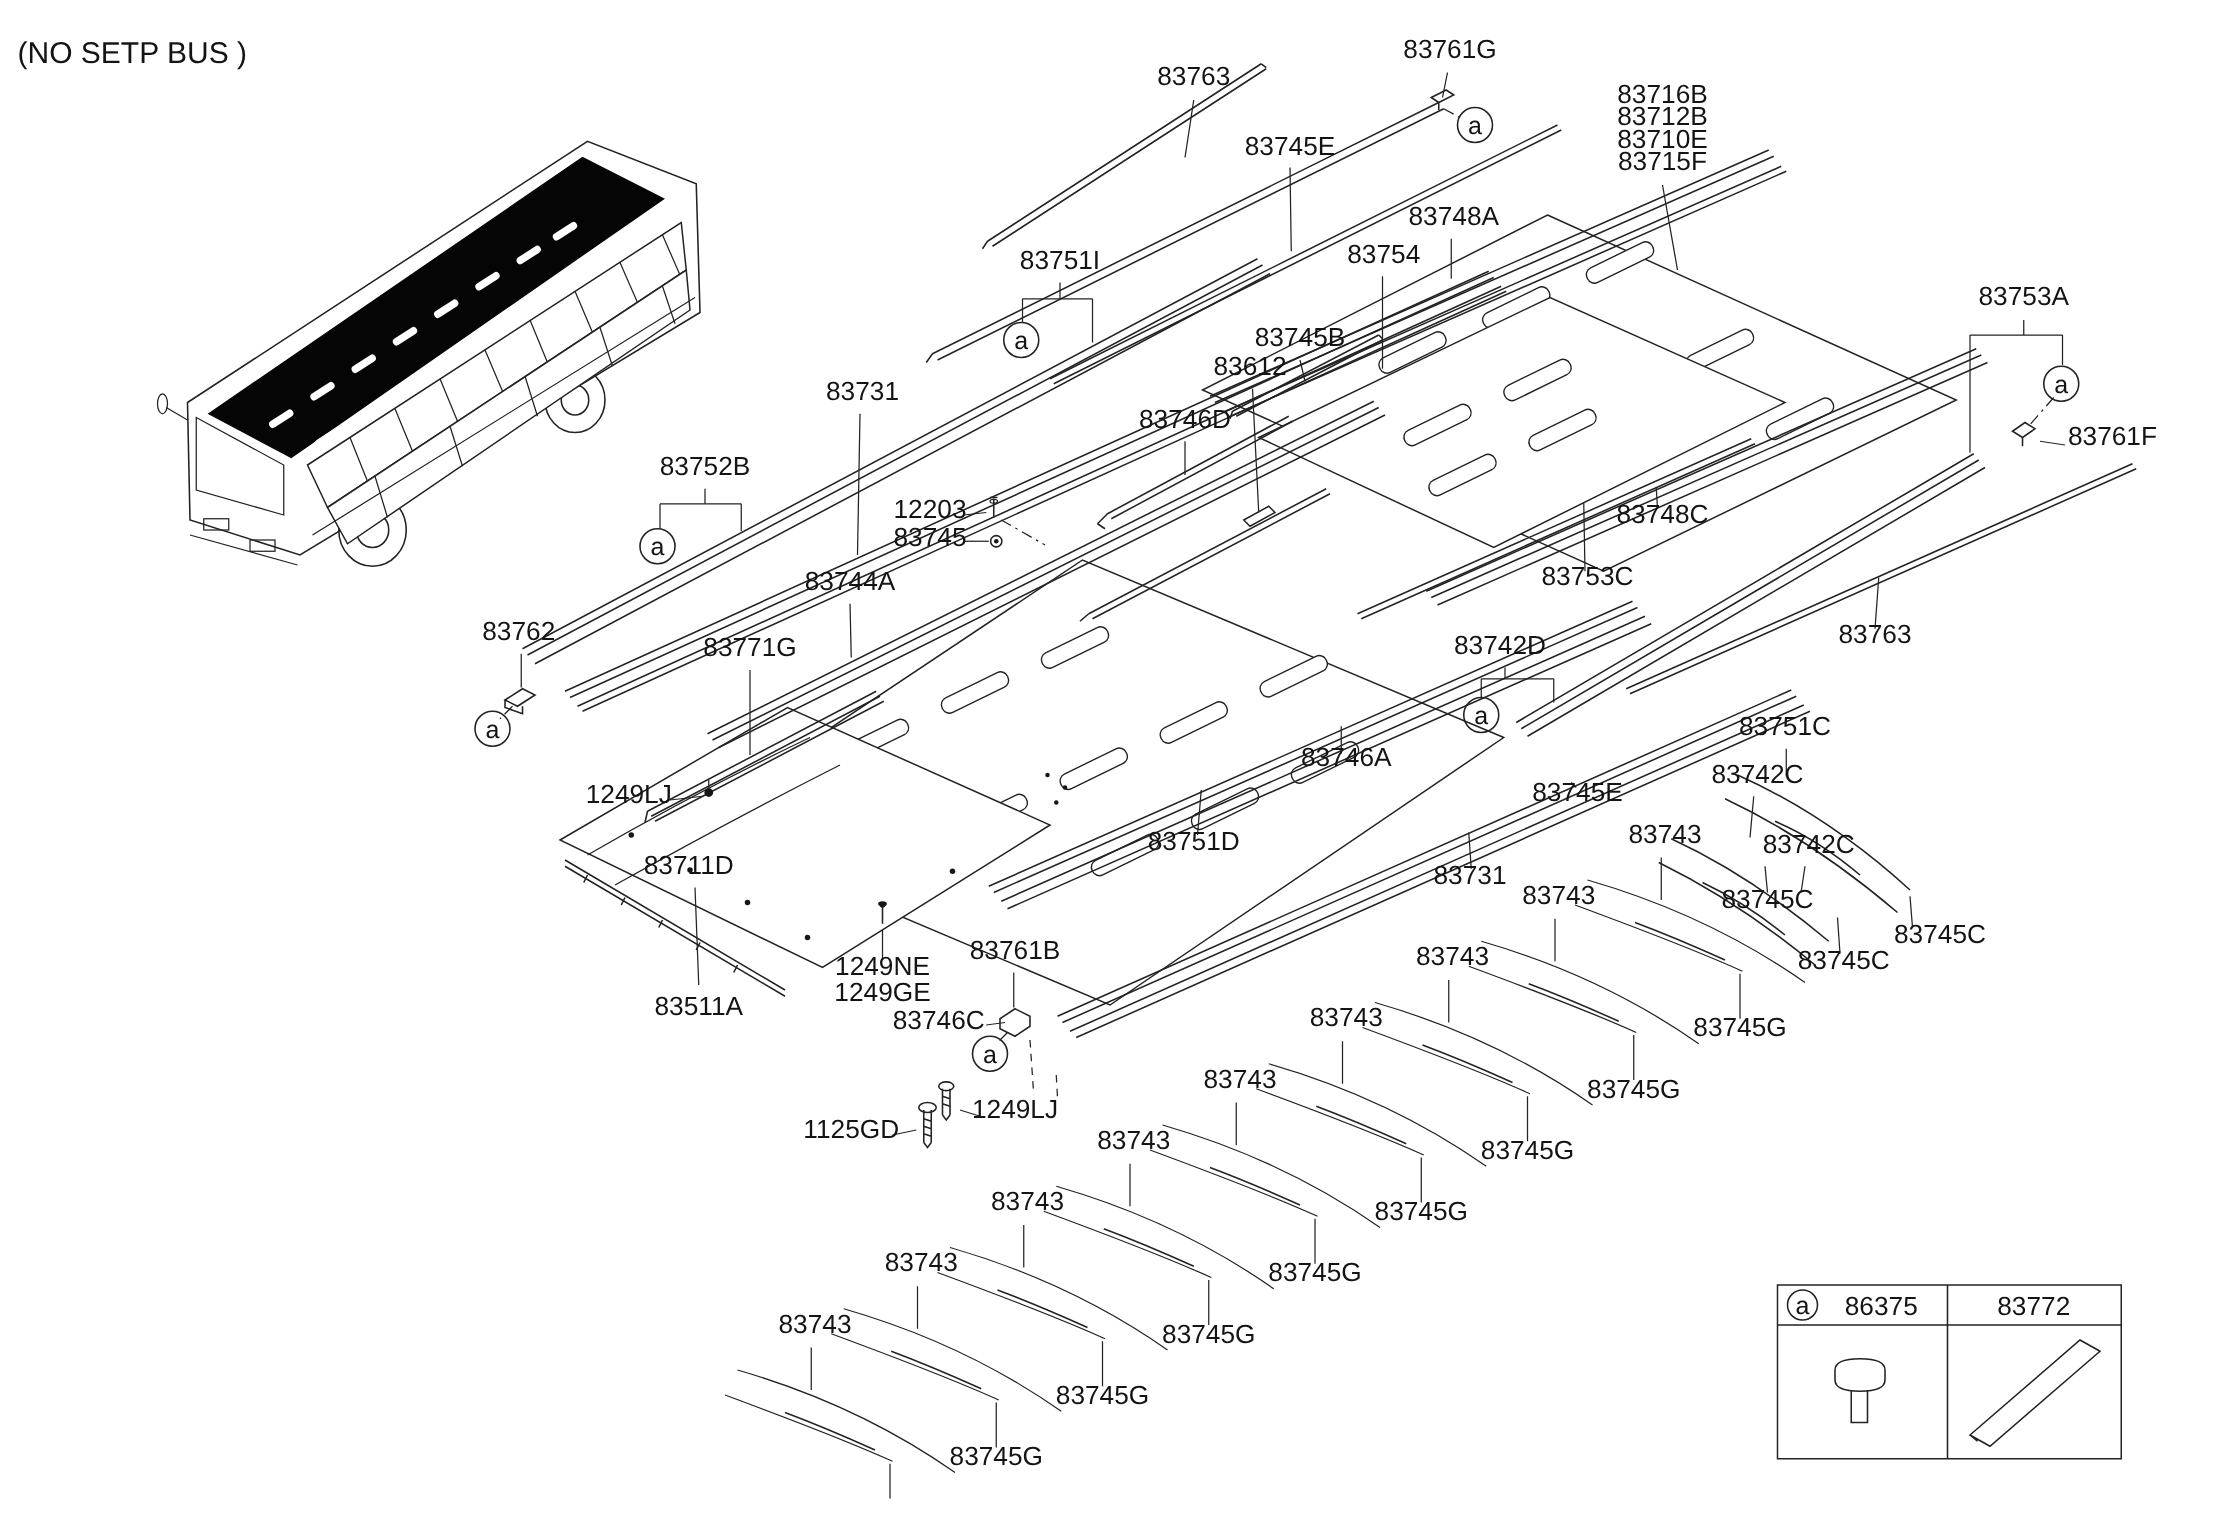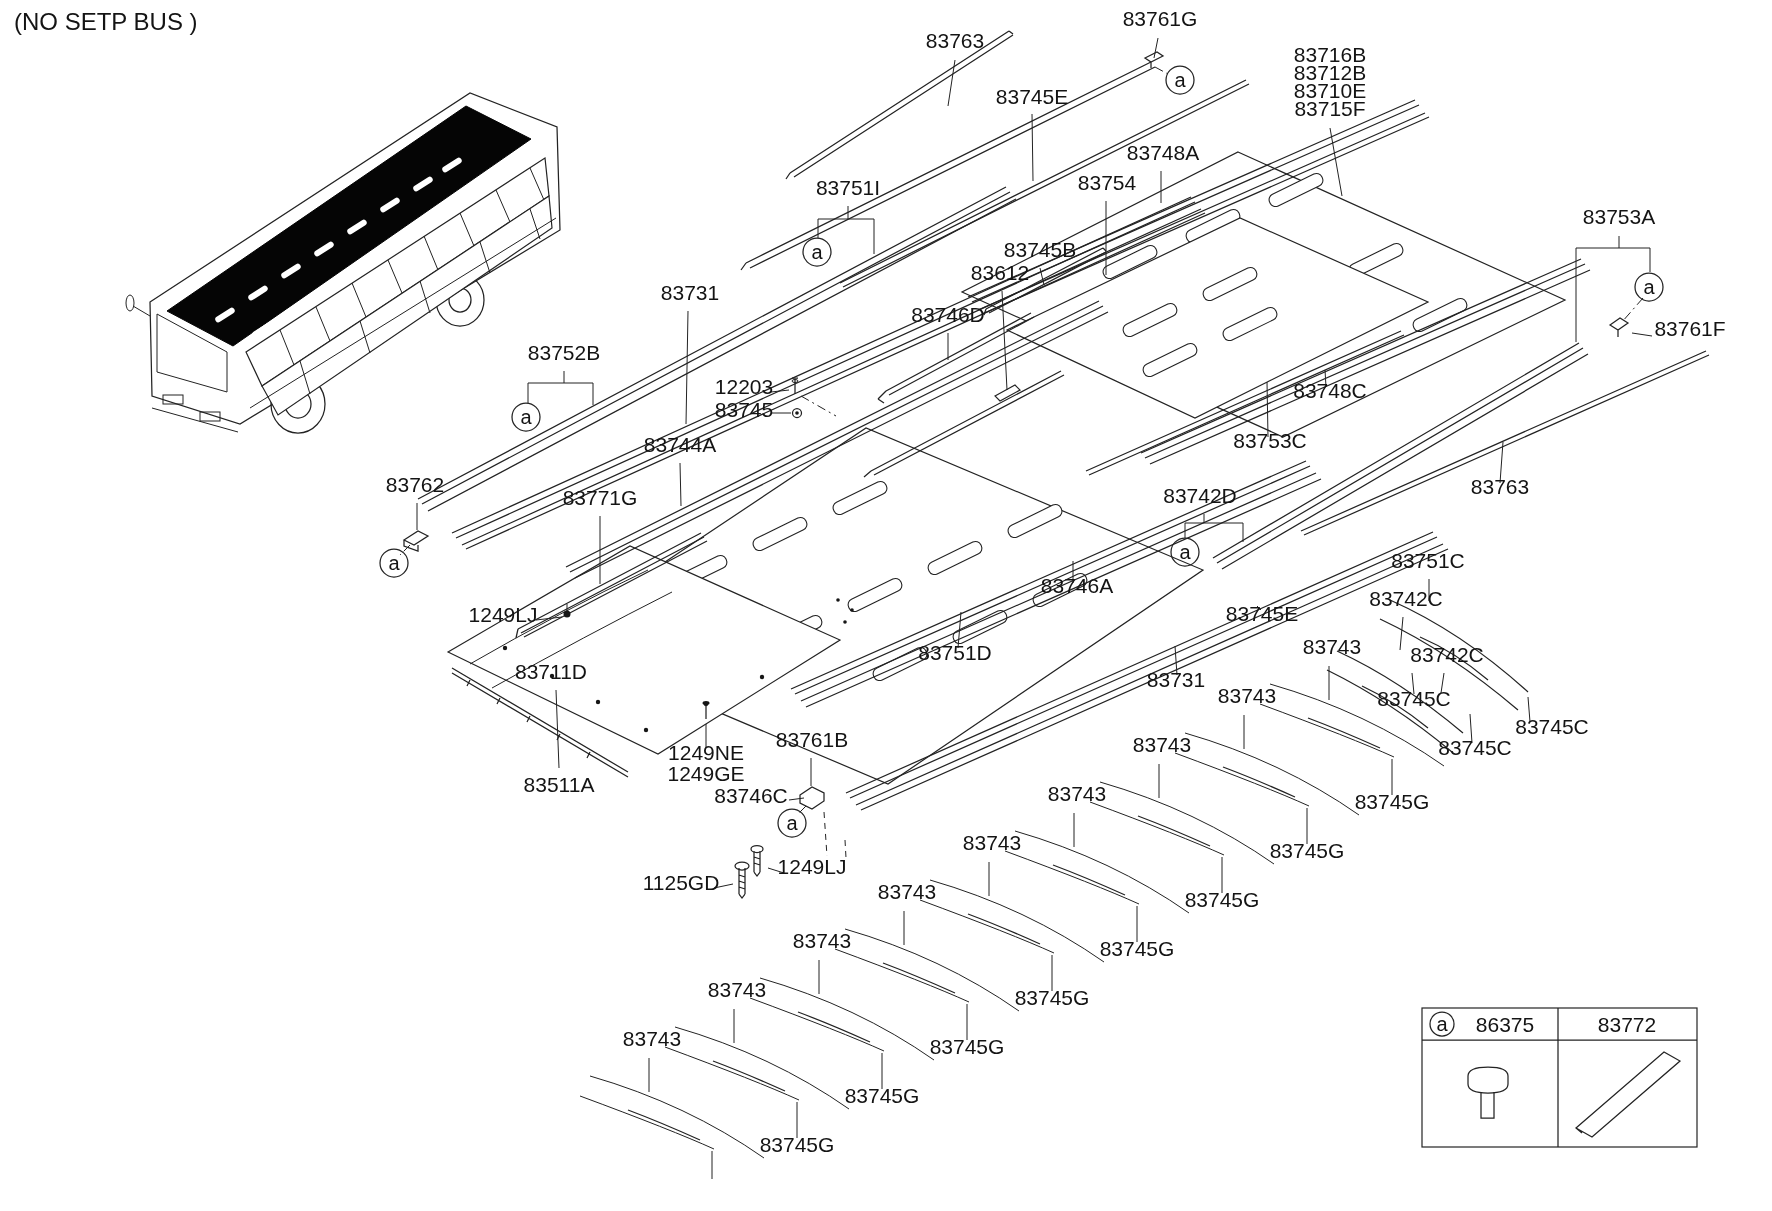--- a/index.html
+++ b/index.html
@@ -1,16 +1,16 @@
 <!DOCTYPE html>
 <html><head>
 <meta charset="utf-8">
 <style>
   html,body{margin:0;padding:0;background:#ffffff;}
-  .page{width:1772px;height:1179px;position:relative;background:#fff;overflow:hidden;}
+  .page{width:1772px;height:1179px;position:relative;background:#fff;overflow:hidden;margin-top:20px;}
   svg{display:block;}
   .plbl{font:21px "Liberation Sans", sans-serif; fill:#141414;}
   .title-text{font:24px "Liberation Sans", sans-serif; fill:#141414;}
   .callout-letter{font:20px "Liberation Sans", sans-serif; fill:#141414;}
   .ln{stroke:#232323;stroke-width:1.25;fill:none;}
   .ln-thin{stroke:#232323;stroke-width:1;fill:none;}
   .panel{fill:#ffffff;stroke:#232323;stroke-width:1.2;}
   .slot{fill:#ffffff;stroke:#232323;stroke-width:1.1;}
   .blackroof{fill:#050505;stroke:#050505;}
   .wslot{fill:#ffffff;stroke:none;}

